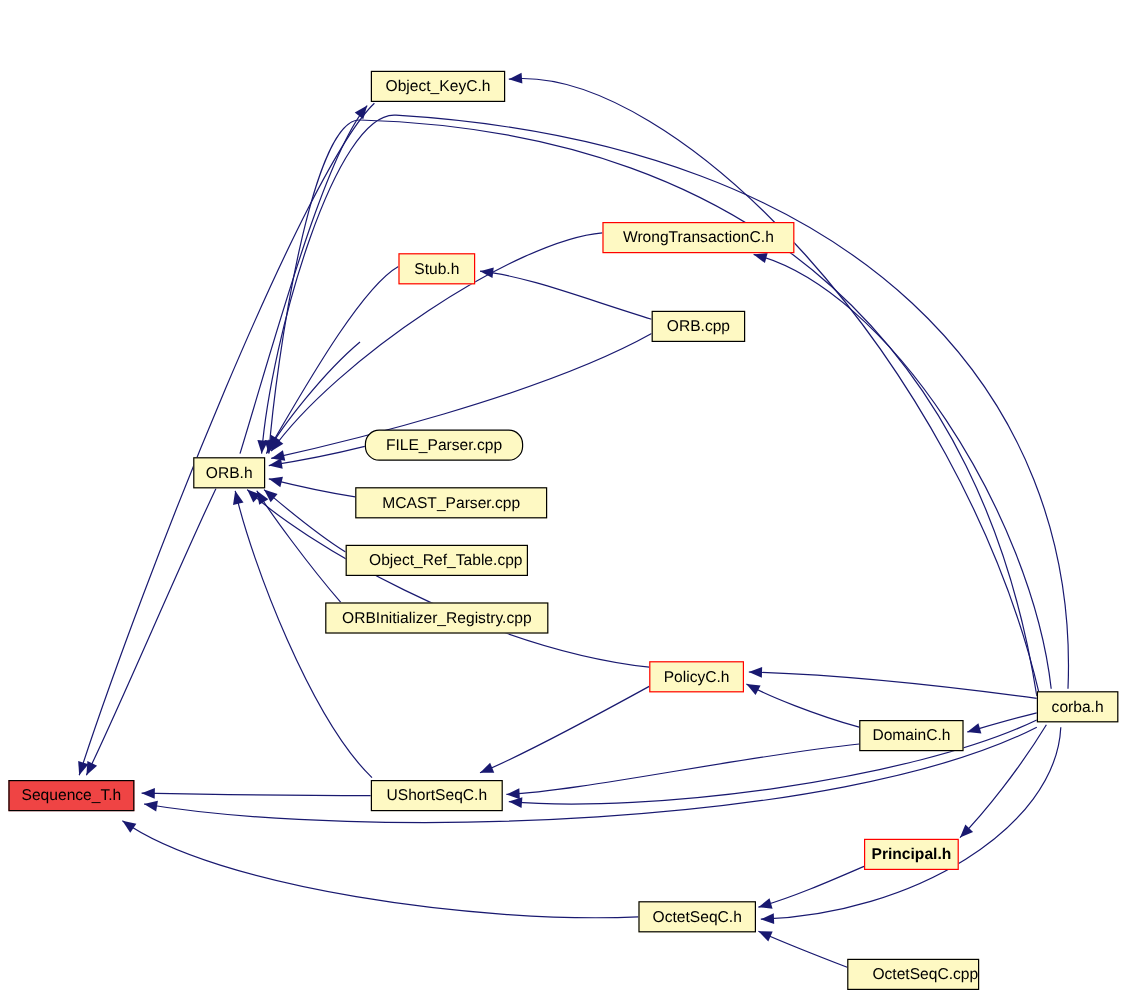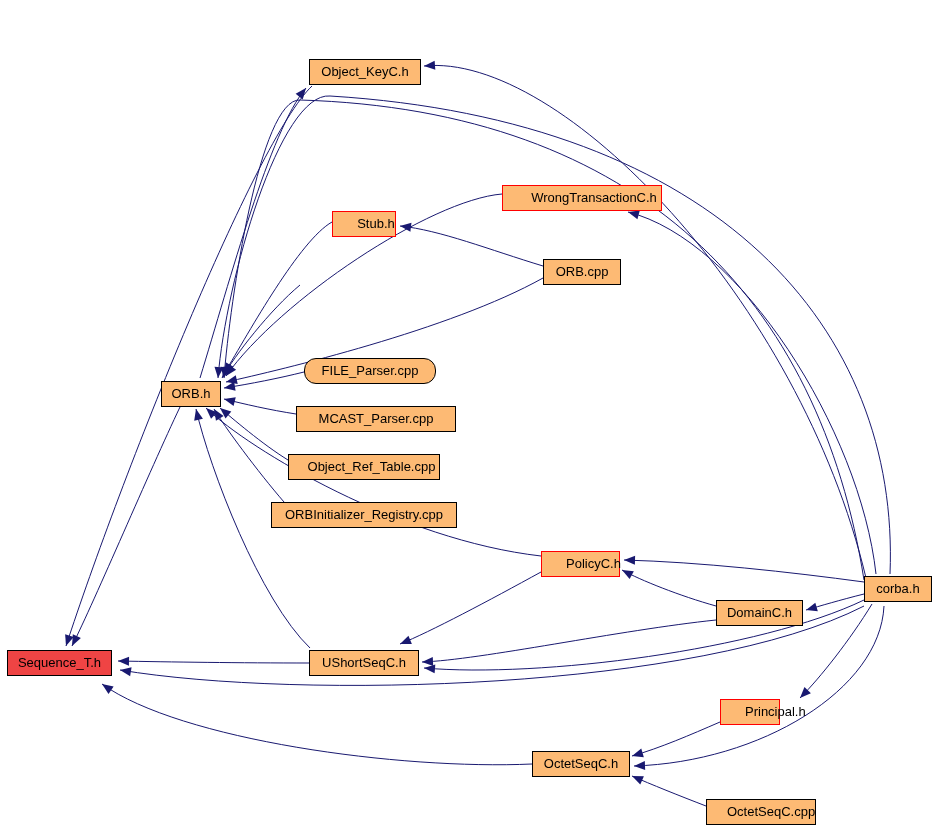--- a/index.html
+++ b/index.html
@@ -8,30 +8,30 @@
     width:936px;height:828px;
     background:#ffffff;
     font-family:"Liberation Sans", sans-serif;
     overflow:hidden;
   }
   #edges{position:absolute;left:0;top:0;width:936px;height:828px;}
   .node{
     position:absolute;
     box-sizing:border-box;
     border:1px solid #000000;
-    background:#fdba74;
+    background:#fef9c3;
     color:#000000;
     font-size:13px;
     line-height:24px;
     text-align:center;
     white-space:nowrap;
     letter-spacing:0px;
     z-index:5;
   }
-  .node.red{border-color:#ff0000;padding-left:24px;}
+  .node.red{border-color:#ff0000;}
   .node.current{background:#ef4444;border-color:#000000;}
 </style>
 </head>
 <body>
 
 <div id="canvas">
   <svg id="edges" viewBox="0 0 936 828" xmlns="http://www.w3.org/2000/svg">
       <path d="M 312,86 C 255,140 120,480 66,646" fill="none" stroke="#191970" stroke-width="1"></path>
       <polygon points="0,0 -11,-4.5 -11,4.5" fill="#191970" transform="translate(66,646) rotate(108.11459242851755)"></polygon>
       <path d="M 866,578 C 800,300 560,52 424,66" fill="none" stroke="#191970" stroke-width="1"></path>
@@ -102,16 +102,16 @@
     <div class="node" style="left: 543px; top: 259px; width: 78px; height: 26px;">ORB.cpp</div>
     <div class="node" style="left: 304px; top: 358px; width: 132px; height: 26px; border-radius: 12px;">FILE_Parser.cpp</div>
     <div class="node" style="left: 161px; top: 381px; width: 60px; height: 26px;">ORB.h</div>
     <div class="node" style="left: 296px; top: 406px; width: 160px; height: 26px;">MCAST_Parser.cpp</div>
     <div class="node" style="left: 288px; top: 454px; width: 152px; height: 26px; padding-left: 15px;">Object_Ref_Table.cpp</div>
     <div class="node" style="left: 271px; top: 502px; width: 186px; height: 26px;">ORBInitializer_Registry.cpp</div>
     <div class="node red" style="left: 541px; top: 551px; width: 79px; height: 26px;">PolicyC.h</div>
     <div class="node" style="left: 864px; top: 576px; width: 68px; height: 26px;">corba.h</div>
     <div class="node" style="left: 716px; top: 600px; width: 87px; height: 26px;">DomainC.h</div>
     <div class="node" style="left: 309px; top: 650px; width: 110px; height: 26px;">UShortSeqC.h</div>
-    <div class="node red" style="left: 720px; top: 699px; width: 60px; height: 26px;">Principal.h</div>
+    <div class="node red" style="left: 720px; top: 699px; width: 79px; height: 26px; font-weight: bold;">Principal.h</div>
     <div class="node" style="left: 532px; top: 751px; width: 98px; height: 26px;">OctetSeqC.h</div>
     <div class="node" style="left: 706px; top: 799px; width: 110px; height: 26px; padding-left: 20px;">OctetSeqC.cpp</div>
   </div>
 
 </body></html>

